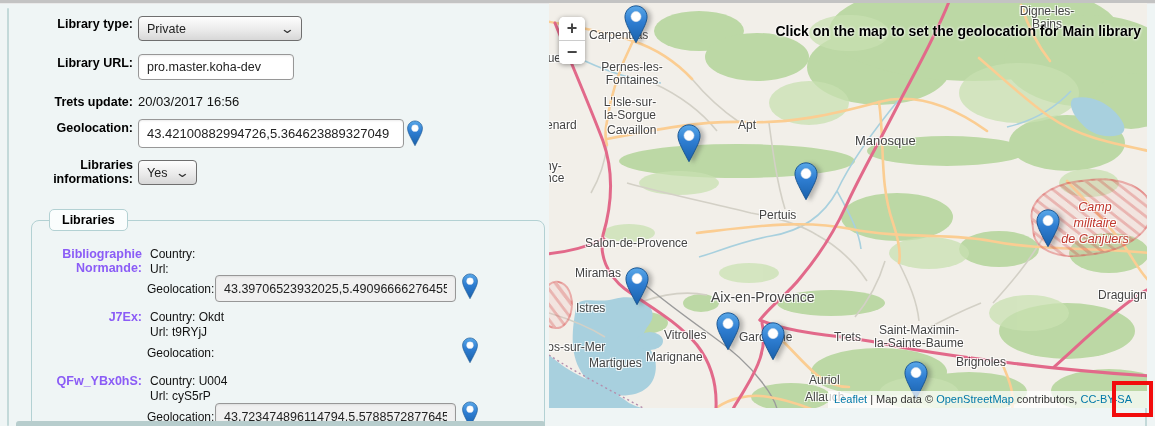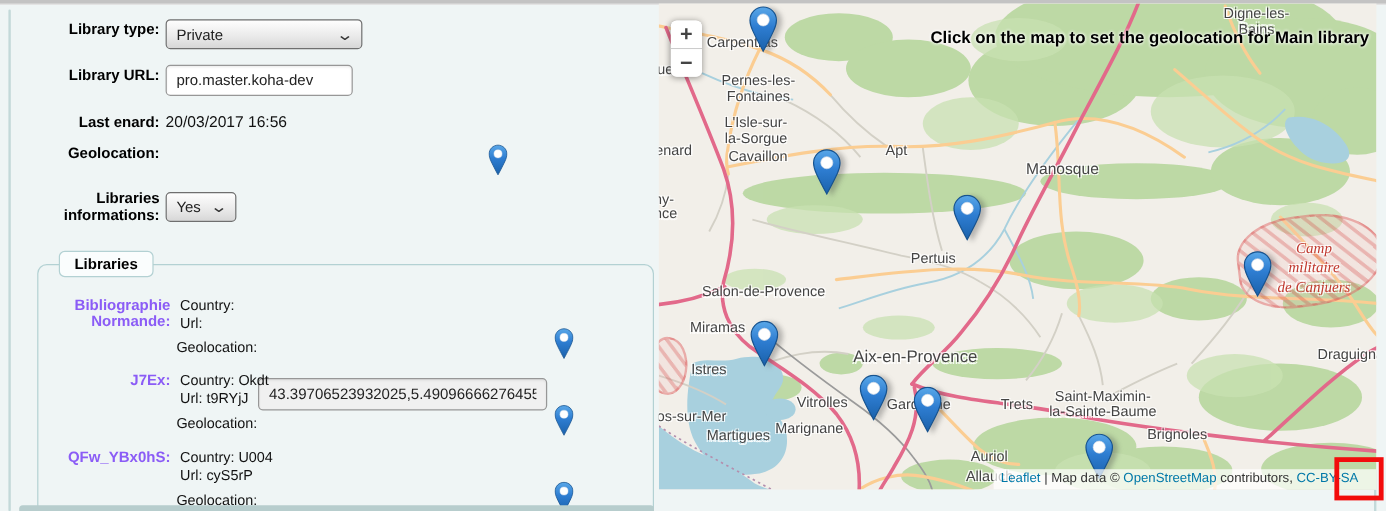--- a/index.html
+++ b/index.html
@@ -6,21 +6,21 @@
   .page{position:relative;width:1155px;height:426px;overflow:hidden;background:#eff5f5;}
   .top-strip{position:absolute;left:0;top:0;width:1155px;height:3px;background:#c3c3c3;border-bottom:1px solid #e9e9e9;}
   .vline-left{position:absolute;left:7px;top:8px;width:2px;height:418px;background:#c3d9d9;border-radius:2px;}
   .vline-right{position:absolute;left:1145px;top:408px;width:2px;height:18px;background:#c3d9d9;}
   .bottom-bar{position:absolute;left:16px;top:421px;width:529px;height:5px;background:#b7cdcd;border-radius:3px 3px 0 0;z-index:6;}
 
   
   .flabel{position:absolute;left:0;width:133px;text-align:right;font-weight:bold;font-size:12.5px;color:#000;line-height:14px;}
   .fstatic{position:absolute;font-size:13px;color:#111;}
   .tinput{position:absolute;border:1px solid #979797;border-radius:4px;background:#fff;font-family:"Liberation Sans","DejaVu Sans",sans-serif;font-size:12.5px;color:#222;padding:0 8px;box-sizing:border-box;box-shadow:inset 0 1px 2px rgba(0,0,0,.08);}
-  .tinput.grey{background:#f0f0f0;margin-top:40px;}
+  .tinput.grey{background:#f0f0f0;}
   .selectbox{position:absolute;border:1px solid #6f6f6f;border-radius:4px;background:linear-gradient(#fefefe,#e9e9e9 60%,#d7d7d7);font-size:12.5px;color:#222;display:flex;align-items:center;padding:0 8px;box-sizing:border-box;cursor:pointer;}
   .selectbox .chev{margin-left:auto;font-size:13px;color:#333;transform:scaleX(1.4);line-height:1;}
   .pin-slot{position:absolute;width:16px;height:28px;cursor:pointer;}
 
   
   .lib-fieldset{position:absolute;left:31px;top:220px;width:512px;height:220px;border:1px solid #b3d1d3;border-radius:8px;}
   .lib-legend{position:absolute;left:17px;top:-12px;padding:3px 12px;border:1px solid #b3d1d3;border-radius:5px;background:#fafdfd;font-weight:bold;font-size:12.5px;color:#000;}
   .lib-name{position:absolute;left:5px;width:105px;text-align:right;font-weight:bold;font-size:12.5px;line-height:14px;color:#8b5cf6;}
   .lib-text{position:absolute;left:118px;font-size:12px;color:#111;}
   .geo-label{position:absolute;left:115px;font-size:12px;color:#111;}
@@ -64,24 +64,25 @@
 
   <div class="flabel" style="top:17px">Library type:</div>
   <div class="selectbox" style="left:138px;top:16px;width:164px;height:25px">
     <span>Private</span>
     <span class="chev">⌄</span>
   </div>
 
   <div class="flabel" style="top:56px">Library URL:</div>
   <input class="tinput" style="left: 138px; top: 54px; width: 156px; height: 26px;" readonly="" value="pro.master.koha-dev">
 
-  <div class="flabel" style="top:95px">Last enard:</div>
+  <div class="flabel" style="top:95px">Trets update:</div>
   <div class="fstatic" style="left:138px;top:94px">20/03/2017 16:56</div>
 
   <div class="flabel" style="top:121px">Geolocation:</div>
+  <input class="tinput" style="left: 138px; top: 119px; width: 266px; height: 29px; font-size: 13px;" readonly="" value="43.42100882994726,5.364623889327049">
   <span class="pin-slot" style="left:407px;top:120px"><svg width="16" height="27" viewBox="0 0 25 41">
         <path d="M12.5,0.9 C6.1,0.9 0.9,6.1 0.9,12.4 c0,2.8 1,6.1 2.5,9.4 C6.5,28.6 12.5,39.6 12.5,39.6 s6,-11 9.1,-17.8 c1.5,-3.3 2.5,-6.6 2.5,-9.4 C24.1,6.1 18.9,0.9 12.5,0.9 z" fill="url(#pingrad)" stroke="#17538f" stroke-width="1"></path>
         <circle cx="12.5" cy="12.2" r="5.3" fill="#ffffff" stroke="#d7dee8" stroke-width="0.6"></circle>
       </svg></span>
 
   <div class="flabel" style="left:45px;top:158px;width:88px">Libraries informations:</div>
   <div class="selectbox" style="left:138px;top:160px;width:59px;height:25px">
     <span>Yes</span>
     <span class="chev">⌄</span>
   </div>
@@ -244,21 +245,21 @@
         <div class="map-label" style="left: 190px; top: 328px;">Gardanne</div>
         <div class="map-label" style="left: 285px; top: 328px;">Trets</div>
         <div class="map-label" style="left: 260px; top: 371px;">Auriol</div>
         <div class="map-label" style="left: 216px; top: 388px; padding-left: 40px;">Allauch</div>
         <div class="map-label" style="left: 312px; top: 321px; width: 116px; text-align: center;">Saint-Maximin-
 la-Sainte-Baume</div>
         <div class="map-label" style="left: 407px; top: 353px;">Brignoles</div>
         <div class="map-label" style="left: 549px; top: 286px;">Draguigna</div>
         <div class="map-label" style="left: 460px; top: 2px; width: 76px; text-align: center;">Digne-les-
 Bains</div>
-        <div class="map-label it" style="left: 494px; top: 196px; width: 104px; text-align: center; font-size: 12.5px; color: rgb(192, 57, 47); font-family: Liberation Serif, serif;">Camp
+        <div class="map-label it" style="left: 494px; top: 196px; width: 104px; text-align: center; font-size: 12.5px; color: rgb(192, 57, 47);">Camp
 militaire
 de Canjuers</div>
       </div>
     <div id="map-markers">
         <div class="map-marker" style="left: 75px; top: 2px;"><svg width="24" height="39" viewBox="0 0 25 41">
             <path d="M12.5,0.9 C6.1,0.9 0.9,6.1 0.9,12.4 c0,2.8 1,6.1 2.5,9.4 C6.5,28.6 12.5,39.6 12.5,39.6 s6,-11 9.1,-17.8 c1.5,-3.3 2.5,-6.6 2.5,-9.4 C24.1,6.1 18.9,0.9 12.5,0.9 z" fill="url(#pingrad)" stroke="#17538f" stroke-width="1"></path>
             <circle cx="12.5" cy="12.2" r="5.3" fill="#ffffff" stroke="#d7dee8" stroke-width="0.6"></circle>
           </svg></div>
         <div class="map-marker" style="left: 128px; top: 121px;"><svg width="24" height="39" viewBox="0 0 25 41">
             <path d="M12.5,0.9 C6.1,0.9 0.9,6.1 0.9,12.4 c0,2.8 1,6.1 2.5,9.4 C6.5,28.6 12.5,39.6 12.5,39.6 s6,-11 9.1,-17.8 c1.5,-3.3 2.5,-6.6 2.5,-9.4 C24.1,6.1 18.9,0.9 12.5,0.9 z" fill="url(#pingrad)" stroke="#17538f" stroke-width="1"></path>

